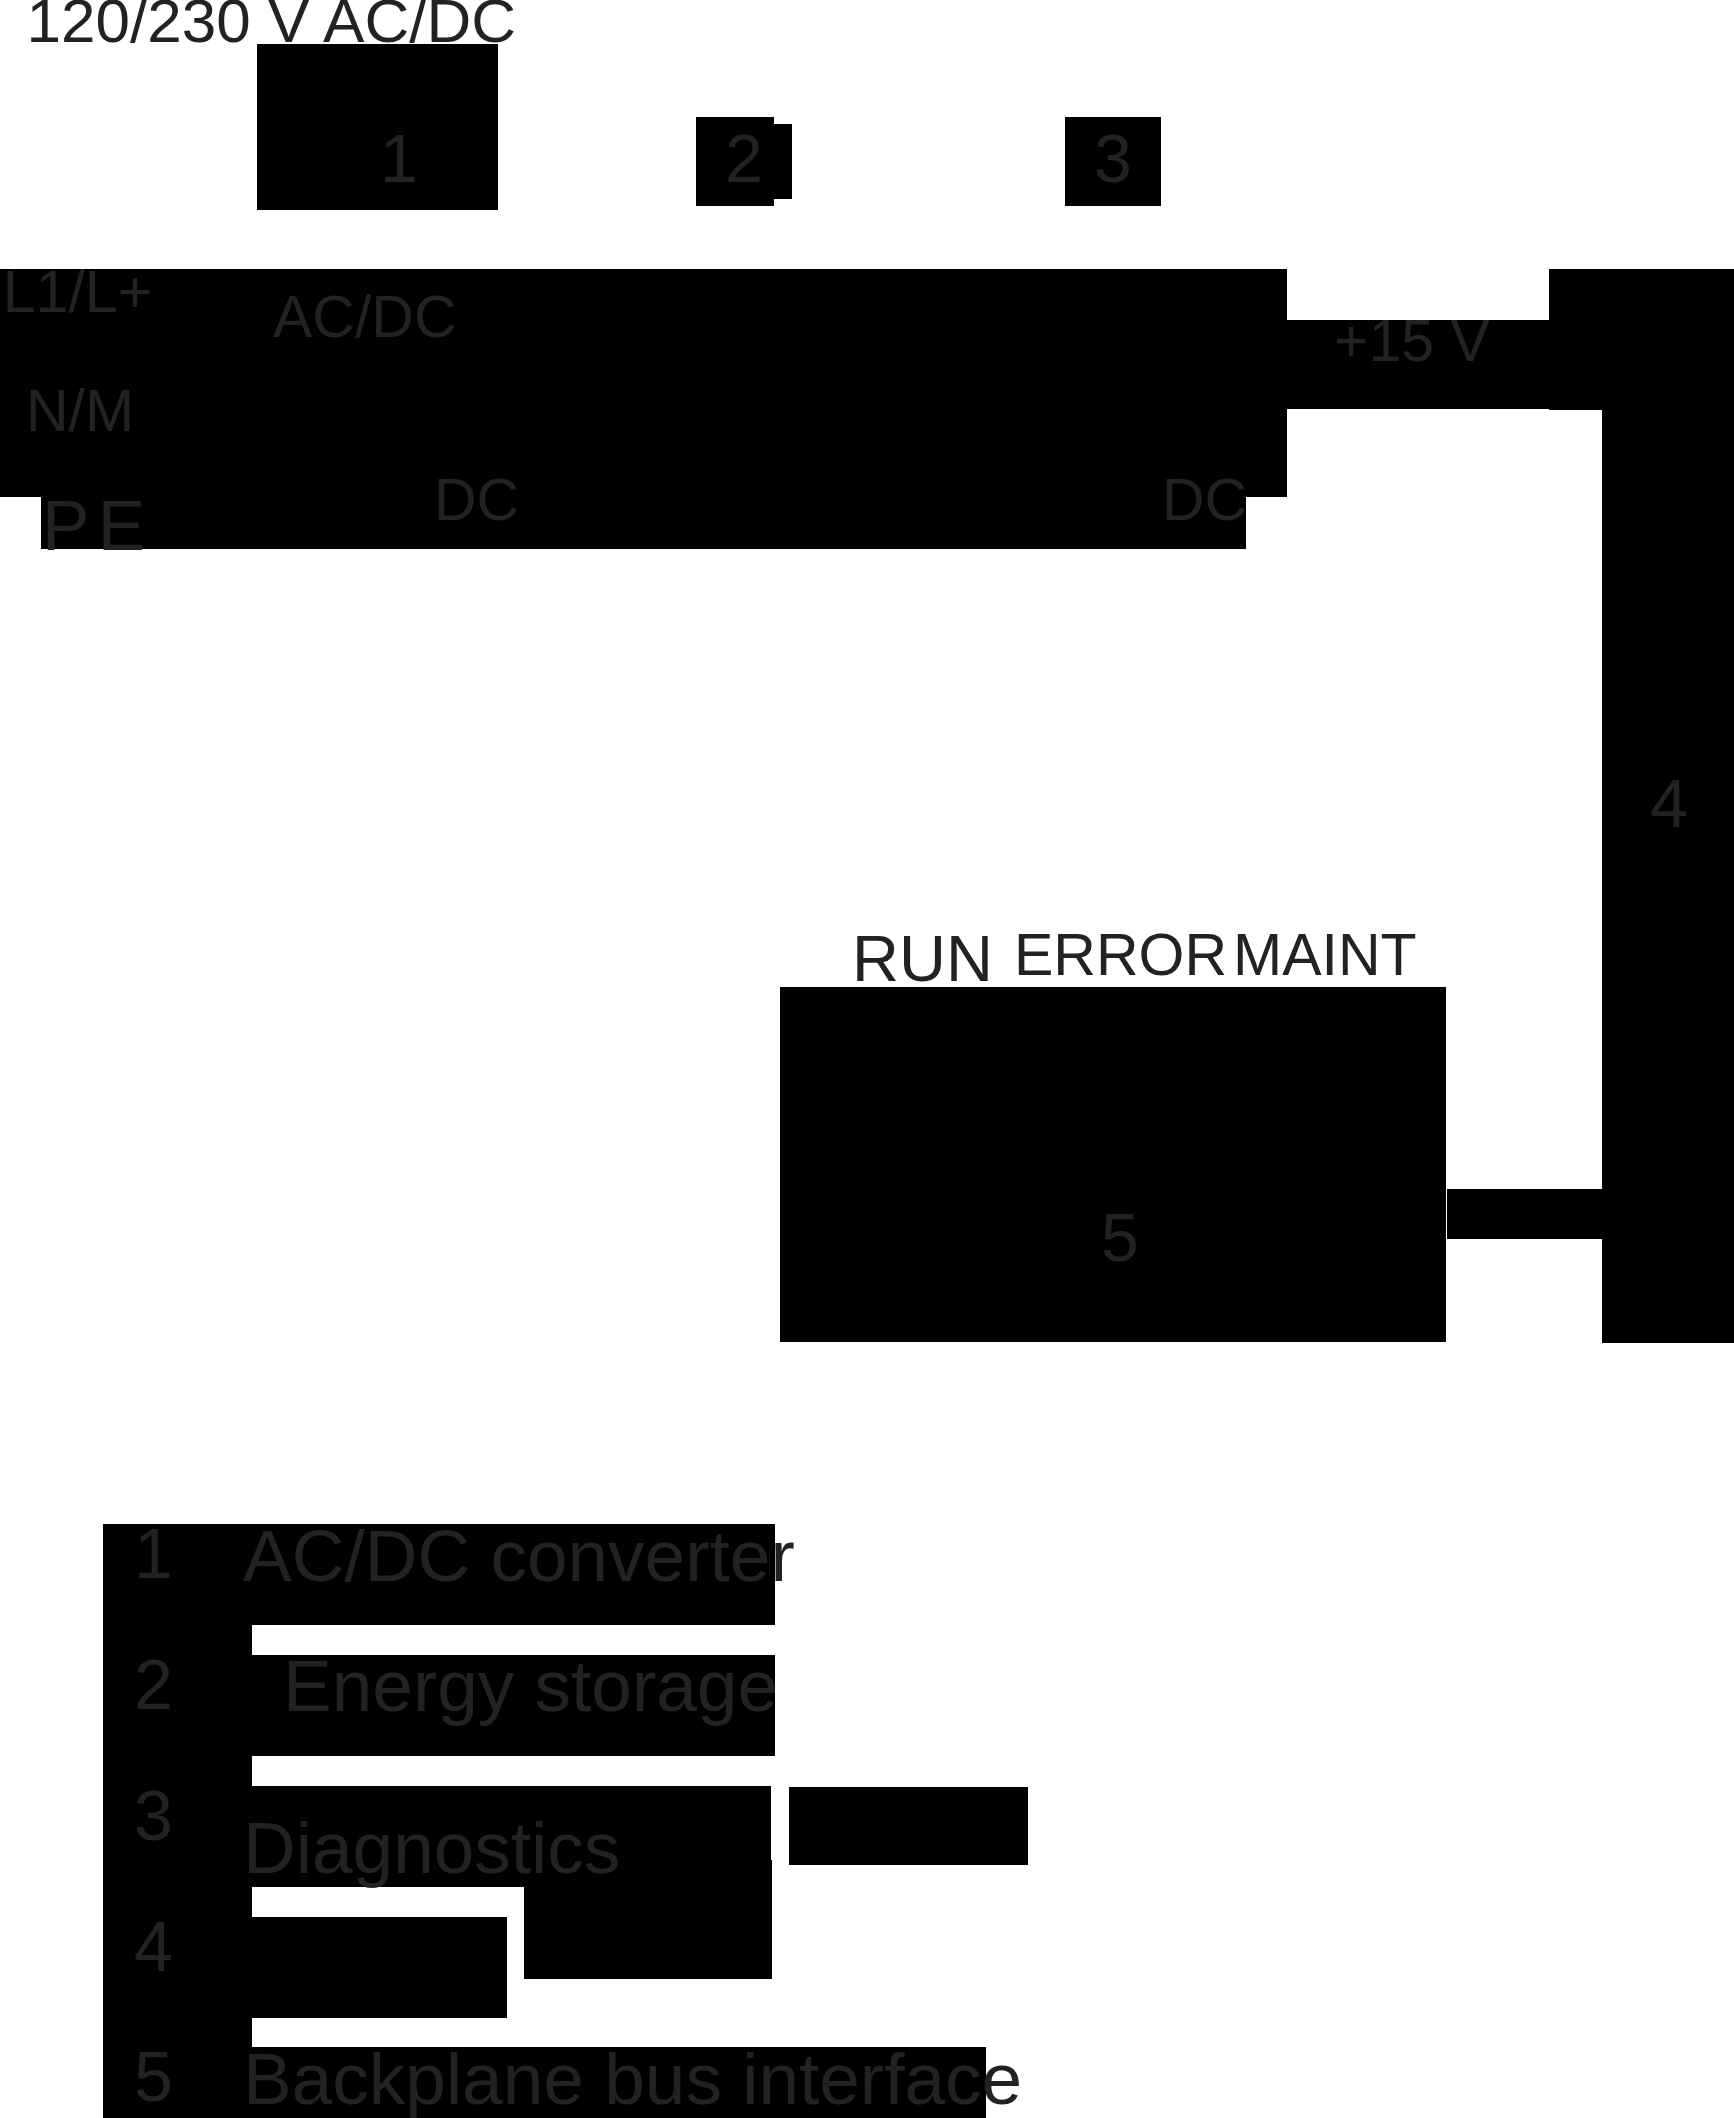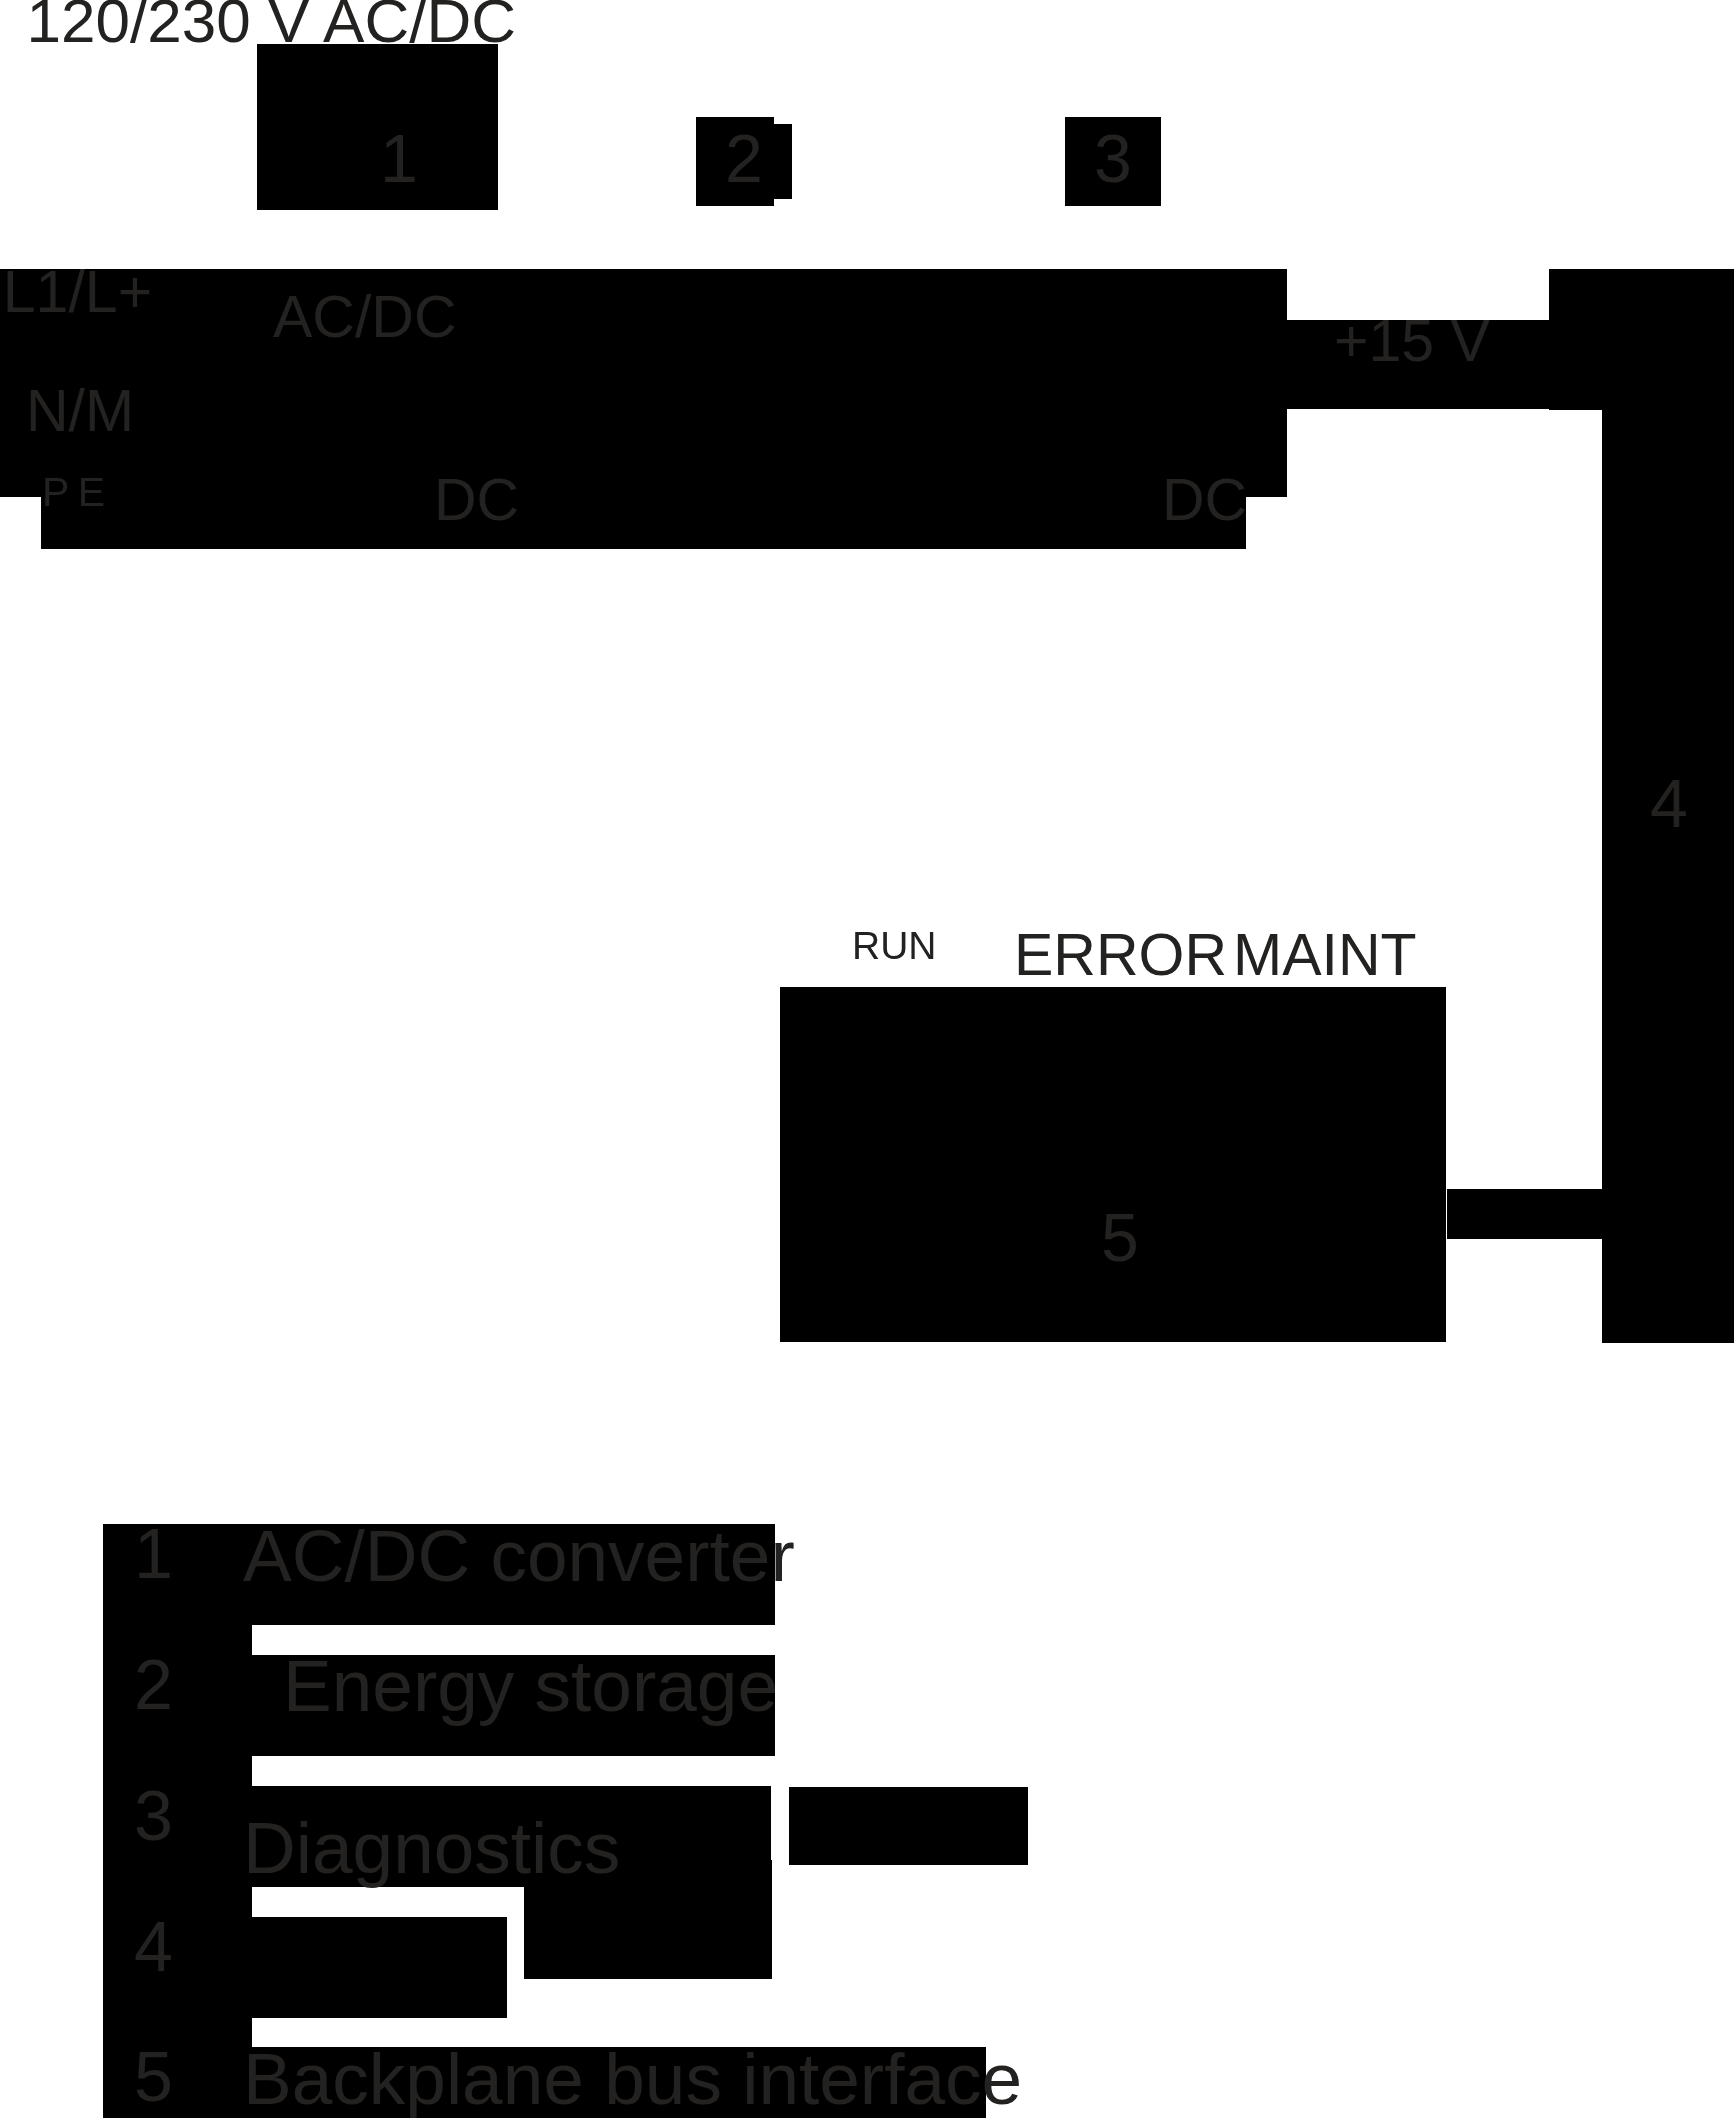--- a/index.html
+++ b/index.html
@@ -41,23 +41,23 @@
   .extraBox  {left:524px;  top:1860px; width:248px;  height:119px;}
   .lgBand5   {left:103px;  top:2047px; width:883px; height:71px;}
 
   
   .t-title {left:26.6px;   top:-10.5px;  font-size:62px;}
   .t-l1    {left:2.8px;    top:263px;  font-size:59px;}
   .t-acdc  {left:273px;  top:288px;  font-size:59px;}
   .t-nm    {left:26px;   top:382px;  font-size:59px;}
   .t-dc1   {left:434px;  top:471px;  font-size:59px;}
   .t-dc2   {left:1162px; top:471px;  font-size:59px;}
-  .t-pe    {left:42px;   top:472px;  font-size:41px; letter-spacing:8.4px;}
+  .t-pe    {left:42px;   top:490px;  font-size:71px; letter-spacing:8.4px;}
   .t-v15   {left:1334px; top:312px;  font-size:59px;}
-  .t-run   {left:852px; top:926px; font-size:39px;}
+  .t-run   {left:852px; top:926px; font-size:65px;}
   .t-error {left:1014px; top:926px; font-size:59px;}
   .t-maint {left:1233px; top:926px; font-size:59px;}
   .t-n1    {left:380px;  top:124px;  font-size:68px;}
   .t-n2    {left:725px; top:124px;  font-size:68px;}
   .t-n3    {left:1094px; top:124px;  font-size:68px;}
   .t-n4    {left:1650px; top:769px; font-size:68px;}
   .t-n5    {left:1101px; top:1203px; font-size:68px;}
 
   .lg-num{position:absolute;left:134px;font-size:70px;line-height:1;}
   .lg-label{position:absolute;left:243px;font-size:73px;line-height:1;}

